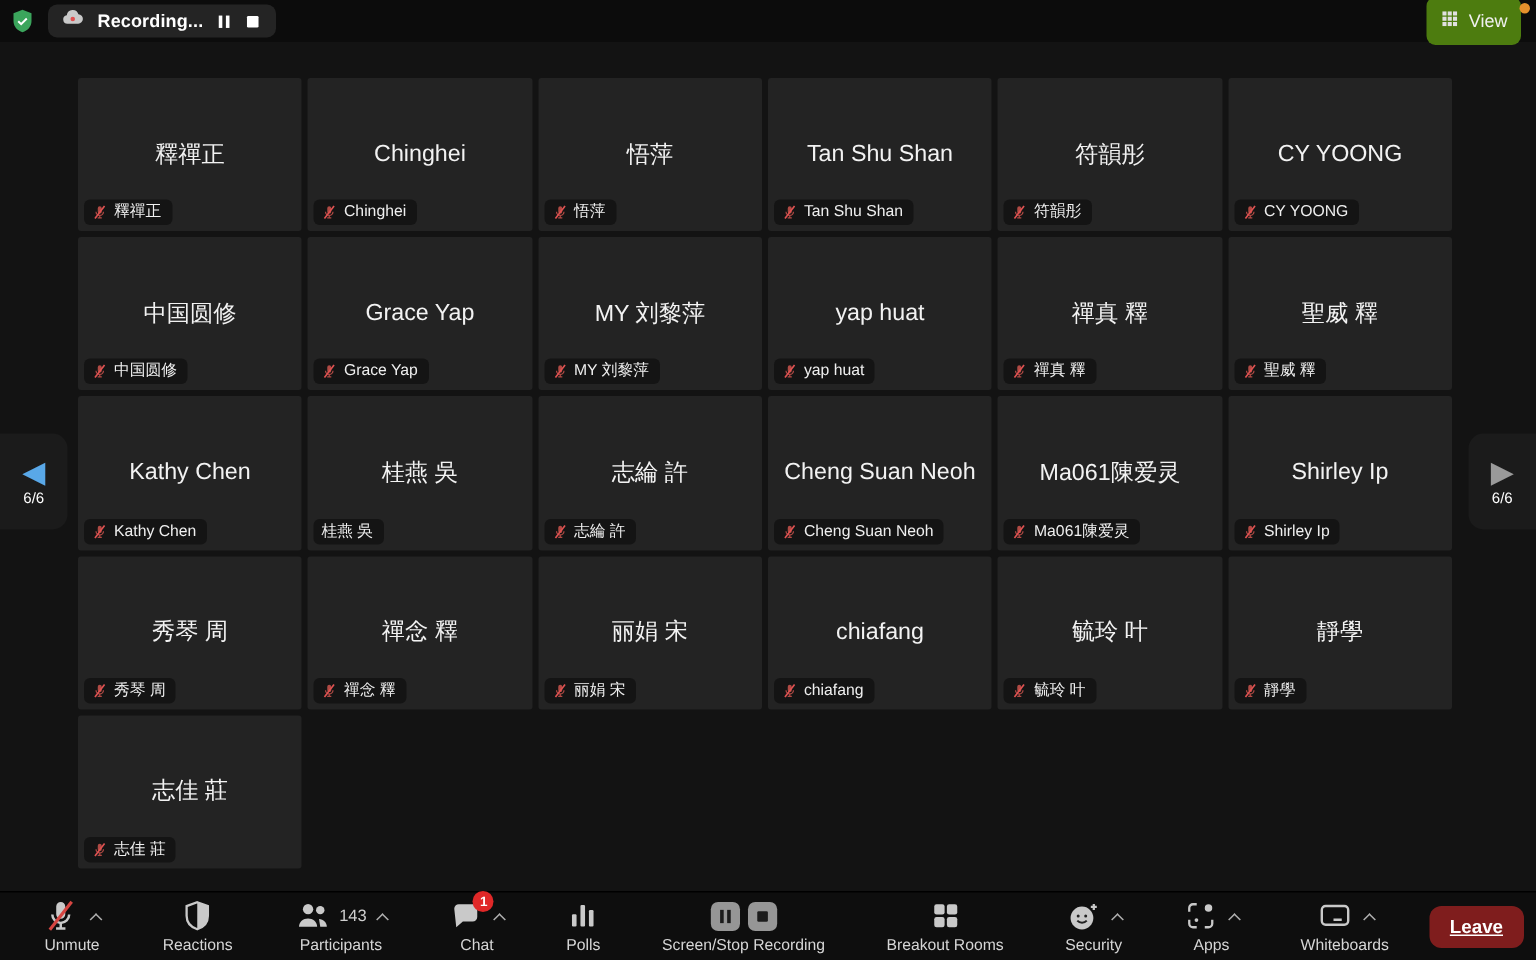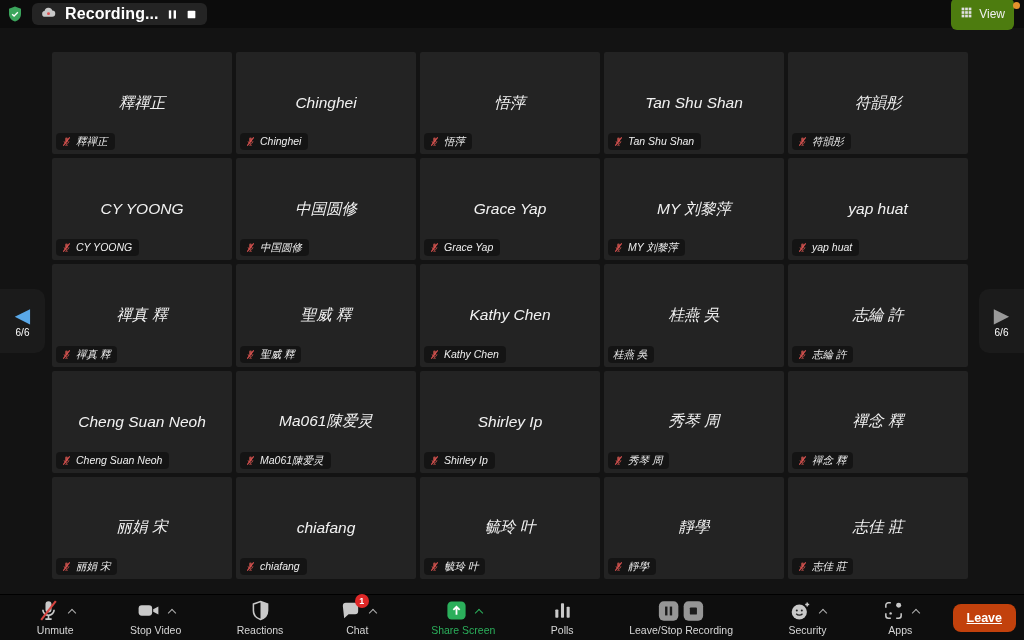--- a/index.html
+++ b/index.html
@@ -12,37 +12,36 @@
   
   .topbar {
     position:absolute; top:0; left:0; right:0; height:28px;
     background:#0c0c0c; display:flex; align-items:center; padding:0 10px 0 6px; gap:8px;
   }
   .shield-wrap { display:flex; align-items:center; }
   .rec-pill {
     display:flex; align-items:center; gap:8px; background:#242424;
     border-radius:6px; padding:3px 10px 3px 8px; height:22px;
   }
-  .rec-label { font-size:16px; font-weight:bold; color:#fff; letter-spacing:.1px; }
+  .rec-label { font-size:12px; font-weight:bold; color:#fff; letter-spacing:.1px; }
   .rec-btn { display:flex; align-items:center; cursor:default; }
   .spacer { flex:1; }
   .view-btn {
     display:flex; align-items:center; gap:6px; background:#4d7c0f;
     border-radius:6px; padding:16px 9px; height:21px; font-size:12px; color:#f0f0f0;
   }
   .notif-dot {
     position:absolute; top:2px; right:4px; width:7px; height:7px;
     border-radius:50%; background:#E5912D;
   }
   
   .grid {
     position:absolute; left:52px; top:52px; width:916px; height:527px;
-    display:grid; grid-template-columns:repeat(5,1fr); grid-template-rows:repeat(5,1fr);
+    display:grid; grid-template-columns:repeat(6,1fr); grid-template-rows:repeat(5,1fr);
     gap:4px;
-    font-style:italic;
   }
   .tile {
     background:#232323; border-radius:2px; position:relative;
     display:flex; align-items:center; justify-content:center; overflow:hidden;
   }
   .tile-name { font-size:15.5px; color:#f2f2f2; }
   .tile-tag {
     position:absolute; left:4px; bottom:4px; display:flex; align-items:center; gap:4px;
     background:rgba(10,10,10,0.55); padding:3px 7px 3px 5px; border-radius:4px;
     font-size:10.5px; color:#efefef; line-height:11px;
@@ -78,21 +77,21 @@
     transform:rotate(45deg); margin-left:8px; margin-top:4px; display:inline-block;
   }
   .tb-item.green .chev { border-color:#2BAF5B; }
   .badge {
     position:absolute; top:-5px; right:-7px; background:#E02828; color:#fff;
     font-size:9px; font-weight:bold; border-radius:8px; min-width:14px; height:14px;
     line-height:14px; text-align:center; padding:0 3px;
   }
   .count { font-size:11px; color:#cfcfcf; margin-left:5px; }
   .leave-btn {
-    align-self:center; margin-left:6px; background:#c2410c; color:#fff;
+    align-self:center; margin-left:6px; background:#7f1d1d; color:#fff;
     font-size:12.5px; font-weight:bold; padding:7px 14px; border-radius:8px;
     white-space:nowrap;
     text-decoration:underline;
   }
 </style>
 </head>
 <body>
 
 <div class="topbar">
   <span class="shield-wrap">
@@ -509,63 +508,54 @@
               <line x1="5" y1="21" x2="19" y2="3" stroke="#D64541" stroke-width="2"></line>
             </svg>
           </span>
           <span class="chev"></span>
         </div>
         <span class="tb-label">Unmute</span>
       </div>
       <div class="tb-item">
         <div class="tb-iconrow">
           <span class="tb-icon">
-            <svg viewBox="0 0 24 24" width="25" height="25">
-              <rect x="2.5" y="7" width="13" height="10" rx="3" fill="#c9c9c9"></rect>
-              <path d="M16.5 10.8l5-2.6v7.6l-5-2.6z" fill="#c9c9c9"></path>
-            </svg>
-          </span>
-          <span class="chev"></span>
-        </div>
-        <span class="tb-label">Stop Video</span>
-      </div>
-      <div class="tb-item">
-        <div class="tb-iconrow">
-          <span class="tb-icon">
             <svg viewBox="0 0 24 24" width="23" height="23">
               <path d="M12 2.6l7.4 2.7V12c0 4.8-3.2 8-7.4 9.4C7.8 20 4.6 16.8 4.6 12V5.3z" fill="none" stroke="#c9c9c9" stroke-width="1.6"></path>
               <path d="M12 2.6l7.4 2.7V12c0 4.8-3.2 8-7.4 9.4z" fill="#c9c9c9"></path>
             </svg>
           </span>
         </div>
         <span class="tb-label">Reactions</span>
       </div>
       <div class="tb-item">
         <div class="tb-iconrow">
           <span class="tb-icon">
+            <svg viewBox="0 0 24 24" width="25" height="25">
+              <circle cx="9" cy="7.8" r="3.3" fill="#c9c9c9"></circle>
+              <path d="M3.2 19c0-3.2 2.6-5.3 5.8-5.3s5.8 2.1 5.8 5.3z" fill="#c9c9c9"></path>
+              <circle cx="16.8" cy="8.4" r="2.7" fill="#c9c9c9"></circle>
+              <path d="M16 14c2.9.3 5 2.3 5 5h-4.2" fill="#c9c9c9"></path>
+            </svg>
+          </span>
+          <span class="count">143</span>
+          <span class="chev"></span>
+        </div>
+        <span class="tb-label">Participants</span>
+      </div>
+      <div class="tb-item">
+        <div class="tb-iconrow">
+          <span class="tb-icon">
             <svg viewBox="0 0 24 24" width="23" height="23">
               <path d="M4 7.2A3.2 3.2 0 0 1 7.2 4h9.6A3.2 3.2 0 0 1 20 7.2v5.6a3.2 3.2 0 0 1-3.2 3.2H10l-4.6 4z" fill="#c9c9c9"></path>
             </svg>
             <span class="badge">1</span>
           </span>
           <span class="chev"></span>
         </div>
         <span class="tb-label">Chat</span>
-      </div>
-      <div class="tb-item green">
-        <div class="tb-iconrow">
-          <span class="tb-icon">
-            <svg viewBox="0 0 24 24" width="23" height="23">
-              <rect x="2.5" y="2.5" width="19" height="19" rx="4.5" fill="#2BAF5B"></rect>
-              <path d="M12 16.5V8.6M8.7 11.4L12 8.1l3.3 3.3" stroke="#fff" stroke-width="1.9" fill="none"></path>
-            </svg>
-          </span>
-          <span class="chev"></span>
-        </div>
-        <span class="tb-label">Share Screen</span>
       </div>
       <div class="tb-item">
         <div class="tb-iconrow">
           <span class="tb-icon">
             <svg viewBox="0 0 24 24" width="23" height="23">
               <rect x="4.5" y="11" width="3.2" height="8.5" rx="0.8" fill="#c9c9c9"></rect>
               <rect x="10.4" y="4.5" width="3.2" height="15" rx="0.8" fill="#c9c9c9"></rect>
               <rect x="16.3" y="8" width="3.2" height="11.5" rx="0.8" fill="#c9c9c9"></rect>
             </svg>
           </span>
@@ -577,21 +567,34 @@
           <span class="tb-icon">
             <svg viewBox="0 0 52 24" width="46" height="22">
               <rect x="1" y="1" width="22" height="22" rx="5.5" fill="#969696"></rect>
               <rect x="8" y="7" width="2.7" height="10" fill="#1c1c1c"></rect>
               <rect x="13.3" y="7" width="2.7" height="10" fill="#1c1c1c"></rect>
               <rect x="29" y="1" width="22" height="22" rx="5.5" fill="#969696"></rect>
               <rect x="36" y="8" width="8" height="8" rx="1" fill="#1c1c1c"></rect>
             </svg>
           </span>
         </div>
-        <span class="tb-label">Leave/Stop Recording</span>
+        <span class="tb-label">Screen/Stop Recording</span>
+      </div>
+      <div class="tb-item">
+        <div class="tb-iconrow">
+          <span class="tb-icon">
+            <svg viewBox="0 0 24 24" width="23" height="23">
+              <rect x="4" y="4" width="7.2" height="7.2" rx="1.6" fill="#c9c9c9"></rect>
+              <rect x="12.8" y="4" width="7.2" height="7.2" rx="1.6" fill="#c9c9c9"></rect>
+              <rect x="4" y="12.8" width="7.2" height="7.2" rx="1.6" fill="#c9c9c9"></rect>
+              <rect x="12.8" y="12.8" width="7.2" height="7.2" rx="1.6" fill="#c9c9c9"></rect>
+            </svg>
+          </span>
+        </div>
+        <span class="tb-label">Breakout Rooms</span>
       </div>
       <div class="tb-item">
         <div class="tb-iconrow">
           <span class="tb-icon">
             <svg viewBox="0 0 24 24" width="24" height="24">
               <circle cx="11.3" cy="13" r="7.6" fill="#c9c9c9"></circle>
               <circle cx="8.8" cy="11.6" r="1" fill="#222"></circle>
               <circle cx="13.8" cy="11.6" r="1" fill="#222"></circle>
               <path d="M8.2 14.8a4.2 4.2 0 0 0 6.3 0" stroke="#222" stroke-width="1.3" fill="none"></path>
               <path d="M19.2 3.6v4M17.2 5.6h4" stroke="#c9c9c9" stroke-width="1.5"></path>
@@ -607,15 +610,27 @@
             <svg viewBox="0 0 24 24" width="23" height="23">
               <path d="M9.2 4H6.6A2.6 2.6 0 0 0 4 6.6v2.6M4 14.8v2.6A2.6 2.6 0 0 0 6.6 20h2.6M14.8 20h2.6a2.6 2.6 0 0 0 2.6-2.6v-2.6" stroke="#c9c9c9" stroke-width="1.6" fill="none"></path>
               <circle cx="17.4" cy="6.6" r="2.6" fill="#c9c9c9"></circle>
               <circle cx="9" cy="15" r="1.3" fill="#c9c9c9"></circle>
             </svg>
           </span>
           <span class="chev"></span>
         </div>
         <span class="tb-label">Apps</span>
       </div>
+      <div class="tb-item">
+        <div class="tb-iconrow">
+          <span class="tb-icon">
+            <svg viewBox="0 0 24 24" width="24" height="24">
+              <rect x="3.2" y="5" width="17.6" height="12.5" rx="2.6" stroke="#c9c9c9" stroke-width="1.6" fill="none"></rect>
+              <path d="M11 14.2h5.5" stroke="#c9c9c9" stroke-width="1.7"></path>
+            </svg>
+          </span>
+          <span class="chev"></span>
+        </div>
+        <span class="tb-label">Whiteboards</span>
+      </div>
     </div>
   <div class="leave-btn">Leave</div>
 </div>
 
 </body></html>

